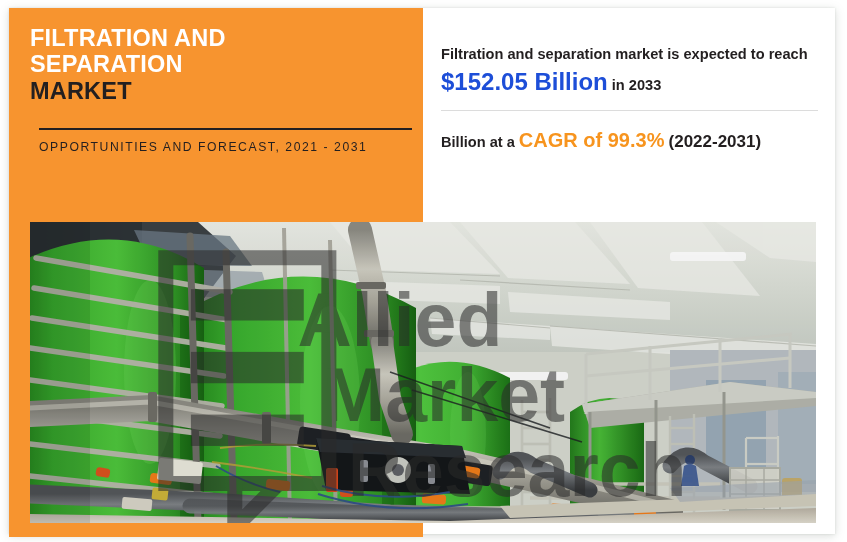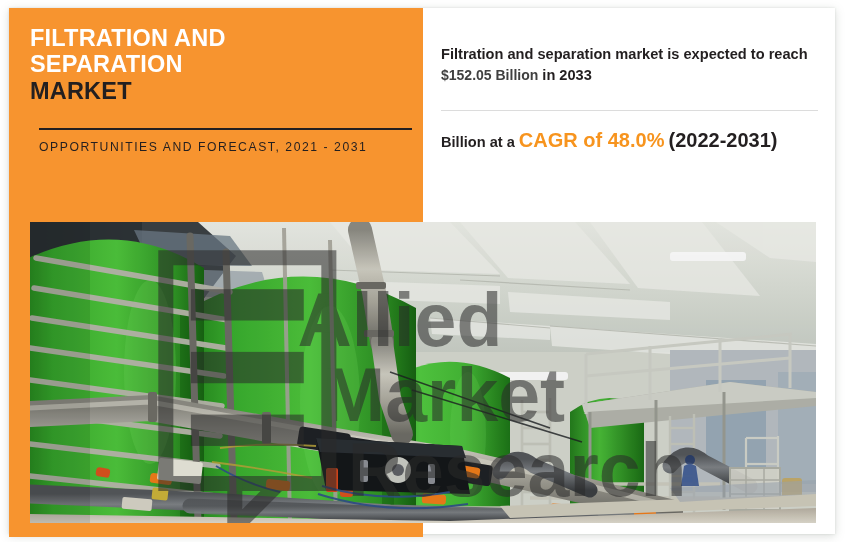--- a/index.html
+++ b/index.html
@@ -91,22 +91,22 @@
     width: 378px;
   }
 
   .stat-line {
     font-size: 14.6px;
     font-weight: bold;
     line-height: 1.45;
     color: #231f20;
   }
   .stat-line .accent {
-    color: #404040;
-    font-size: 14px;
+    color: #1d4ed8;
+    font-size: 24px;
     font-weight: bold;
   }
 
   .rule-light {
     position: absolute;
     left: 441px;
     top: 110px;
     width: 377px;
     height: 1px;
     background: #dcdcdc;
@@ -119,21 +119,21 @@
     width: 378px;
     font-size: 14.6px;
     font-weight: bold;
     color: #231f20;
   }
   .cagr-line .accent {
     color: #f7941e;
     font-size: 20px;
     font-weight: bold;
   }
-  .cagr-line .years { font-size: 20px; }
+  .cagr-line .years { font-size: 17px; }
 
   
   .photo {
     position: absolute;
     left: 30px;
     top: 222px;
     width: 786px;
     height: 301px;
     overflow: hidden;
     background: #0ea5e9;
@@ -179,21 +179,21 @@
       <span>Filtration and separation market is expected to reach</span>
       <span class="accent">$152.05 Billion</span>
       <span>in 2033</span>
     </div>
   </div>
 
   <div class="rule-light"></div>
 
   <div class="cagr-line">
     <span>Billion at a</span>
-    <span class="accent">CAGR of 48.0%</span>
+    <span class="accent">CAGR of 99.3%</span>
     <span class="years">(2022-2031)</span>
   </div>
 
   <div class="photo">
     <svg viewBox="0 0 786 301" preserveAspectRatio="none" aria-hidden="true">
       <defs>
         <linearGradient id="gCeil" x1="0" y1="0" x2="0" y2="1">
           <stop offset="0%" stop-color="#eceee7"></stop>
           <stop offset="100%" stop-color="#c9cfc6"></stop>
         </linearGradient>

